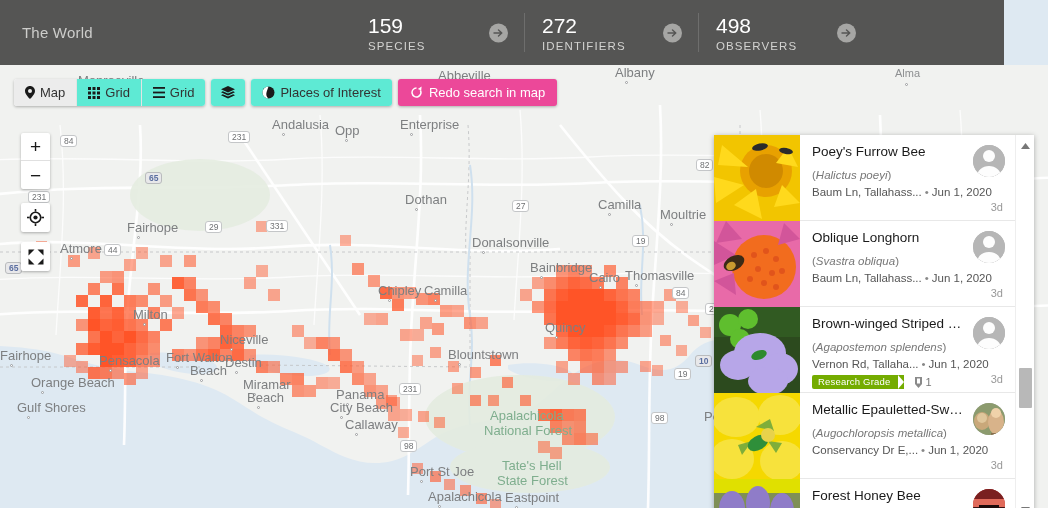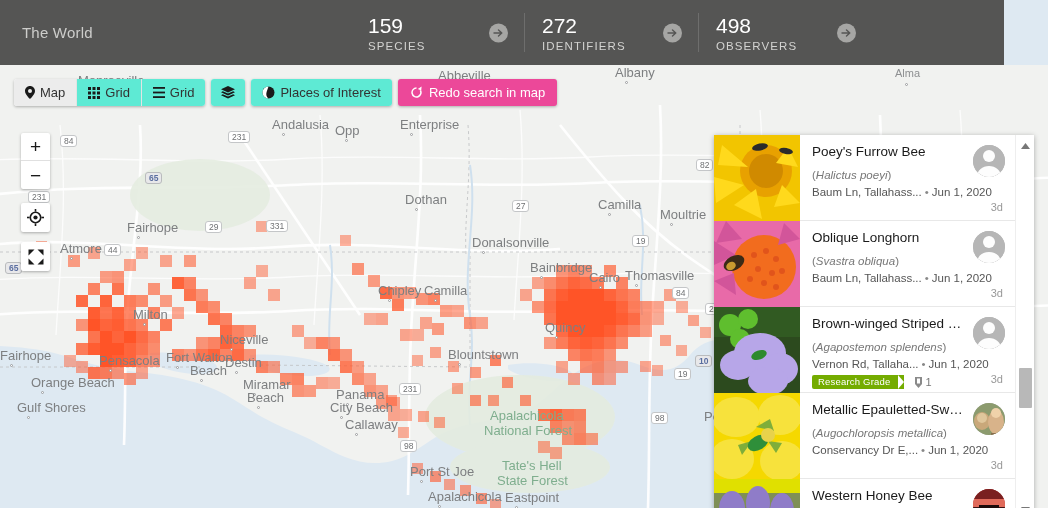--- a/index.html
+++ b/index.html
@@ -916,21 +916,21 @@
                 </g>
                 <ellipse cx="40" cy="54" rx="16" ry="9" fill="#c8912e" transform="rotate(-16 40 54)"></ellipse>
                 <g fill="#3a2a12" transform="rotate(-16 40 54)">
                   <rect x="32" y="49" width="3.4" height="10"></rect>
                   <rect x="39" y="48" width="3.4" height="11"></rect>
                   <rect x="46" y="49" width="3.4" height="10"></rect>
                 </g>
               </svg>
             </div>
             <div class="obs-body">
-              <div class="obs-name">Western Honey Bee</div>
+              <div class="obs-name">Forest Honey Bee</div>
               <div class="obs-sci"><span class="paren">(</span>Apis mellifera<span class="paren">)</span></div>
               <div class="avatar">
                 <svg width="32" height="32" viewBox="0 0 32 32">
                   <rect width="32" height="32" fill="#d14c4c"></rect>
                   <rect y="0" width="32" height="10" fill="#7a2020"></rect>
                   <rect y="10" width="32" height="8" fill="#e06a5a"></rect>
                   <rect y="18" width="32" height="14" fill="#3a1414"></rect>
                   <rect x="6" y="16" width="20" height="3" fill="#1a0a0a"></rect>
                 </svg>
               </div>

